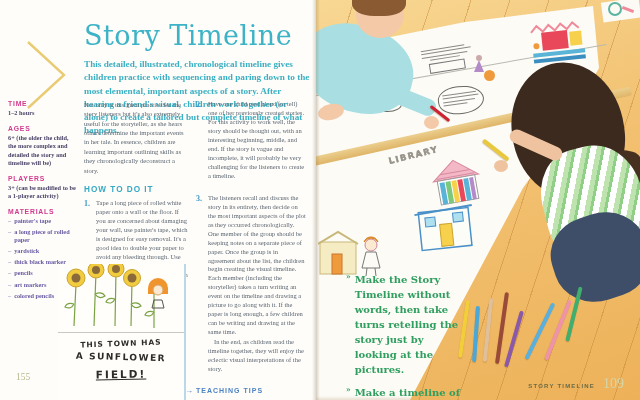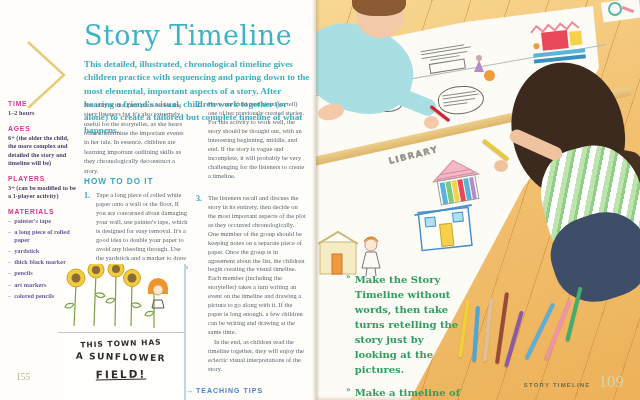--- a/index.html
+++ b/index.html
@@ -10,21 +10,21 @@
   .intro{position:absolute;left:84px;top:58px;width:226px;font-size:9.2px;line-height:1.44;color:#3bafc3;font-weight:bold;}
   .chev{position:absolute;left:26px;top:40px;}
   .sidebar{position:absolute;left:8px;top:100px;width:68px;}
   .sb-h{font-family:"Liberation Sans",sans-serif;font-weight:bold;font-size:6.8px;letter-spacing:.8px;color:#d23a8f;margin:7px 0 2px;}
   .sb-v{font-size:6.3px;line-height:1.35;color:#4a4468;font-weight:bold;}
   .mat{font-size:6.3px;line-height:1.3;color:#6a5ba3;font-weight:bold;margin:0 0 3px;display:flex;}
   .mat .b{margin-right:3px;color:#9a8fc0;}
   .col1{position:absolute;left:84px;top:100px;width:105px;}
   .col2{position:absolute;left:196px;top:100px;width:110px;}
   .body-t{font-size:6.6px;line-height:1.42;color:#5a6672;}
-  .howto{font-family:"Liberation Sans",sans-serif;font-weight:bold;font-size:8.2px;letter-spacing:1px;color:#36a9c4;margin:2px 0 5px;}
+  .howto{font-family:"Liberation Sans",sans-serif;font-weight:bold;font-size:8.2px;letter-spacing:1px;color:#36a9c4;margin:10px 0 5px;}
   .step{display:flex;margin-bottom:13px;}
   .step .n{font-weight:bold;color:#3f98c8;font-size:8px;width:12px;flex:none;}
   .step .t{font-size:6.5px;line-height:1.38;color:#5a6672;}
   .t p{margin:0 0 0 0;} .t .p2{text-indent:6px;margin-top:1px;}
   .tips{margin-top:9px;position:relative;}
   .tips .arrow{position:absolute;left:-11px;top:-1px;color:#4a82c4;font-size:8px;}
   .tips-h{font-family:"Liberation Sans",sans-serif;font-weight:bold;font-size:7px;letter-spacing:1px;color:#4a82c4;margin-bottom:3px;}
   .tips-t{font-size:6.6px;line-height:1.45;color:#6c95cb;}
   .pagenum-l{position:absolute;left:16px;top:372px;font-size:9.5px;color:#b6b88d;}
   
@@ -49,21 +49,21 @@
   .scrib{height:1px;background:#8a8a84;margin:2.5px 0;}
   .bubble{width:46px;height:28px;border:1.2px solid #6a6a64;border-radius:45% 55% 50% 50%;background:#fdfcf8;padding:3px 4px;box-sizing:border-box;transform:rotate(-8deg);}
   .pencil{position:absolute;border-radius:2px;box-shadow:0 1px 1px rgba(140,90,30,.35);}
   .neat{position:absolute;left:30px;top:272px;width:118px;font-family:"DejaVu Serif",serif;}
   .neat-h{font-size:11px;font-weight:bold;color:#2aa45f;letter-spacing:.3px;margin-bottom:4px;}
   .neat-item{display:flex;margin-bottom:8px;}
   .neat-item .g{color:#2aa45f;font-weight:bold;font-size:7.5px;margin-right:4px;flex:none;}
   .neat-item .t{font-size:10px;line-height:1.5;color:#2f9e5f;font-weight:bold;}
   .footer-r{position:absolute;right:16px;bottom:8px;display:flex;align-items:baseline;gap:8px;}
   .footer-label{font-family:"Liberation Sans",sans-serif;font-size:6px;letter-spacing:1.2px;font-weight:bold;color:#6b6b45;}
-  .pagenum-r{font-size:17px;color:#d6d6a8;}
+  .pagenum-r{font-size:14px;color:#d6d6a8;}
   .lib{font-family:"DejaVu Sans",sans-serif;font-size:8.5px;letter-spacing:1.5px;color:#9a968c;font-weight:bold;transform:rotate(-14deg);-webkit-text-stroke:.4px #87837a;}
 </style>
 </head>
 <body>
 
 <div id="spread">
 
   <div id="left-page">
 
     <svg class="chev" width="42" height="70" viewBox="0 0 42 70">

